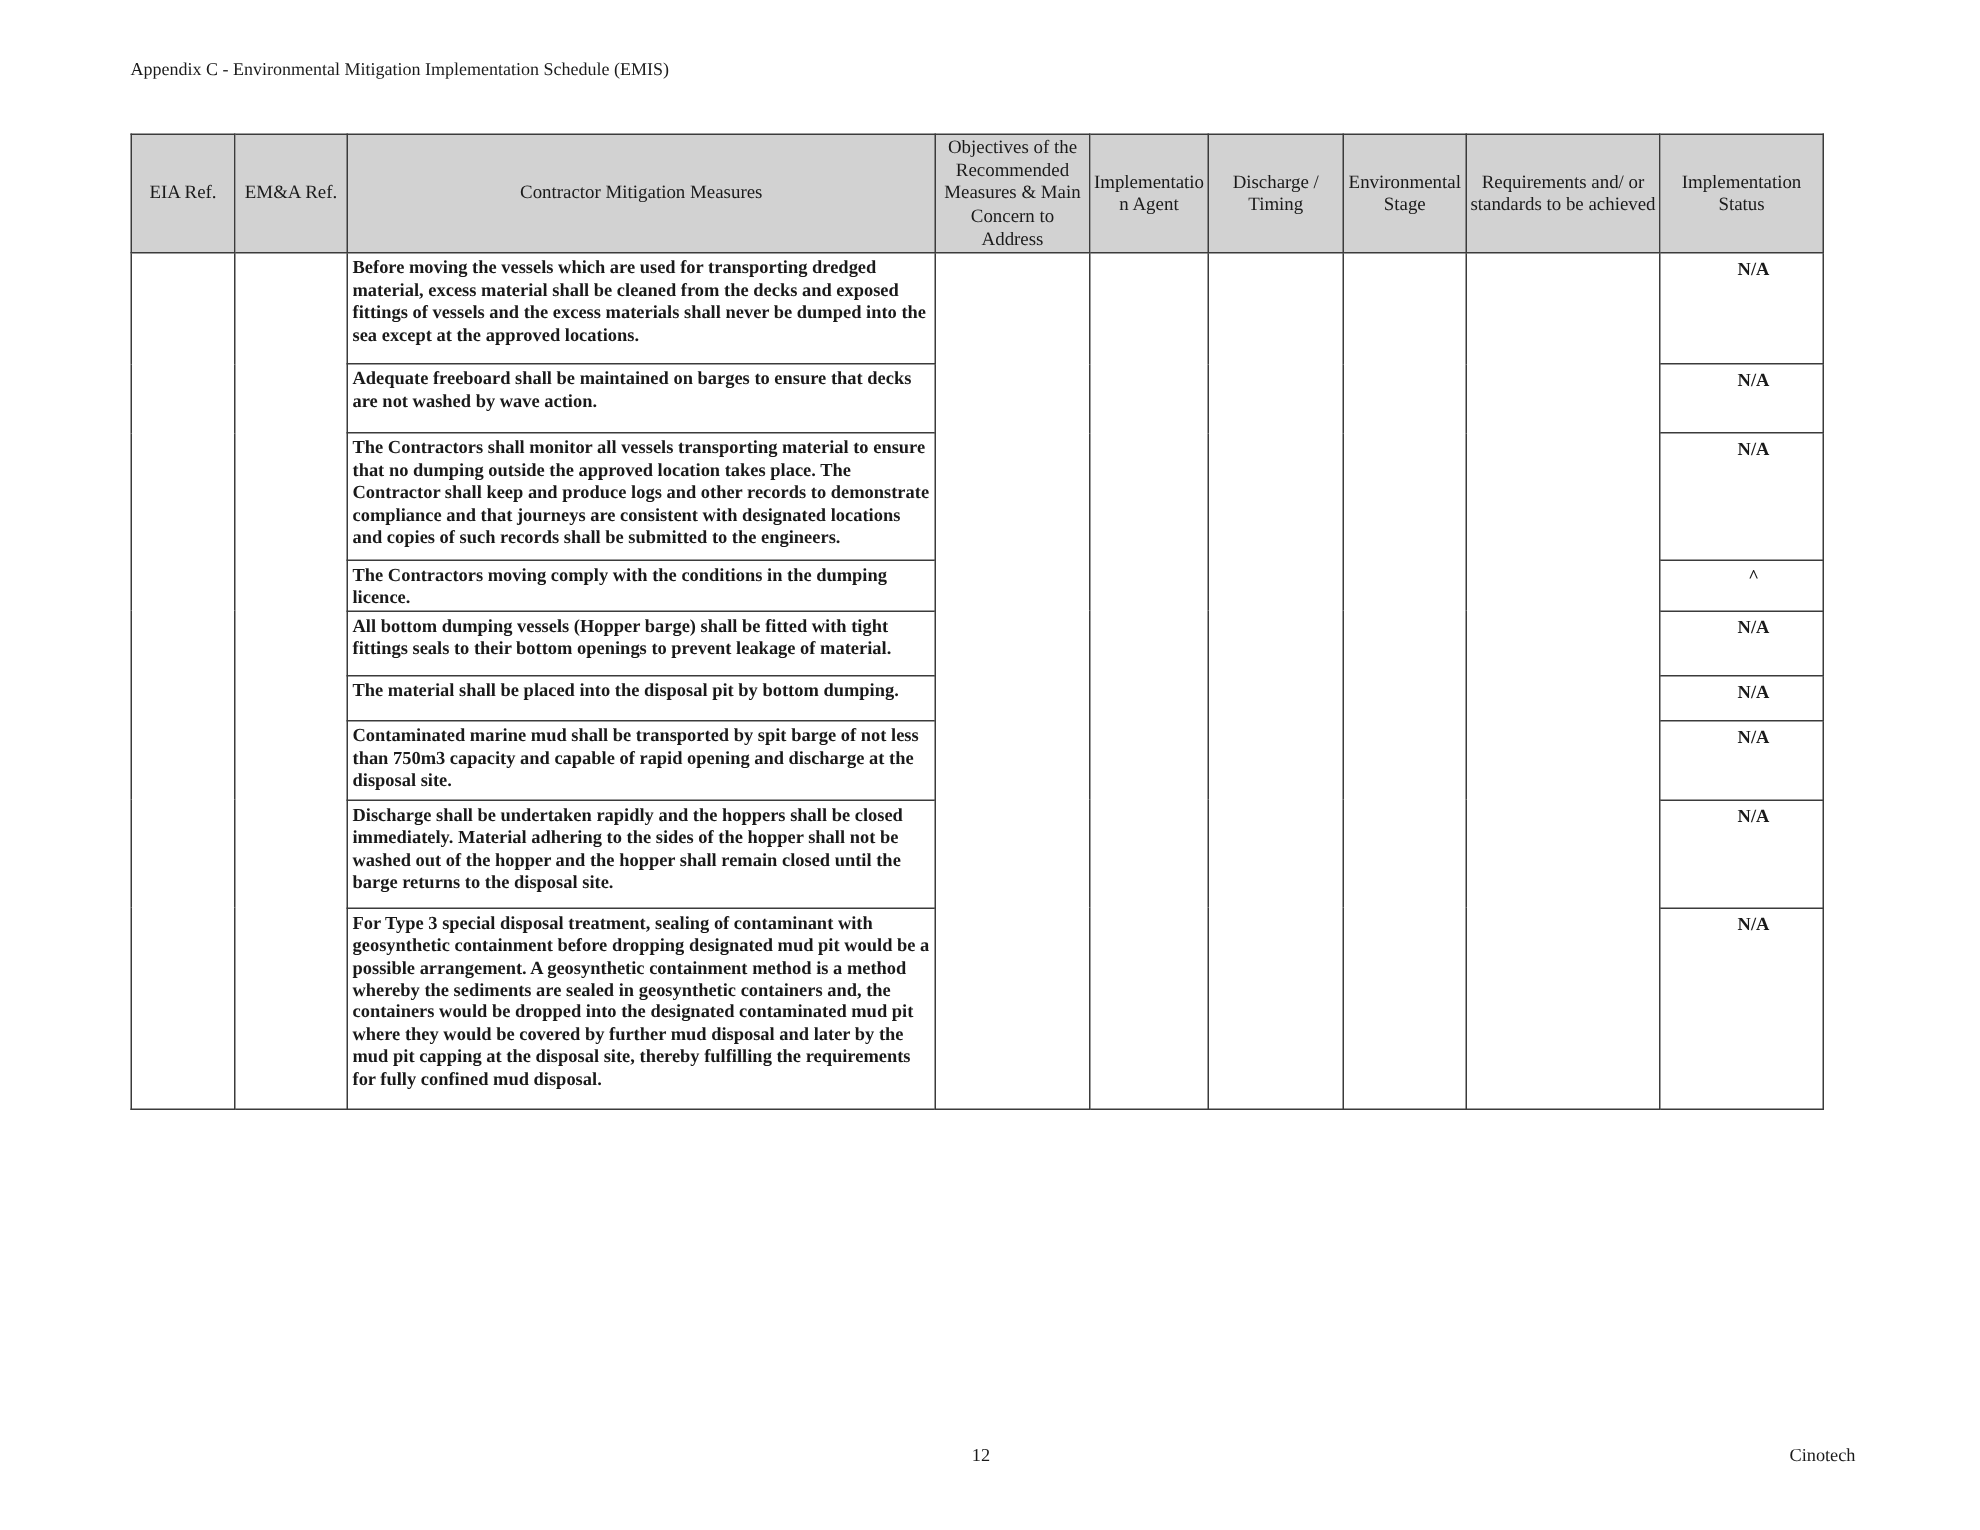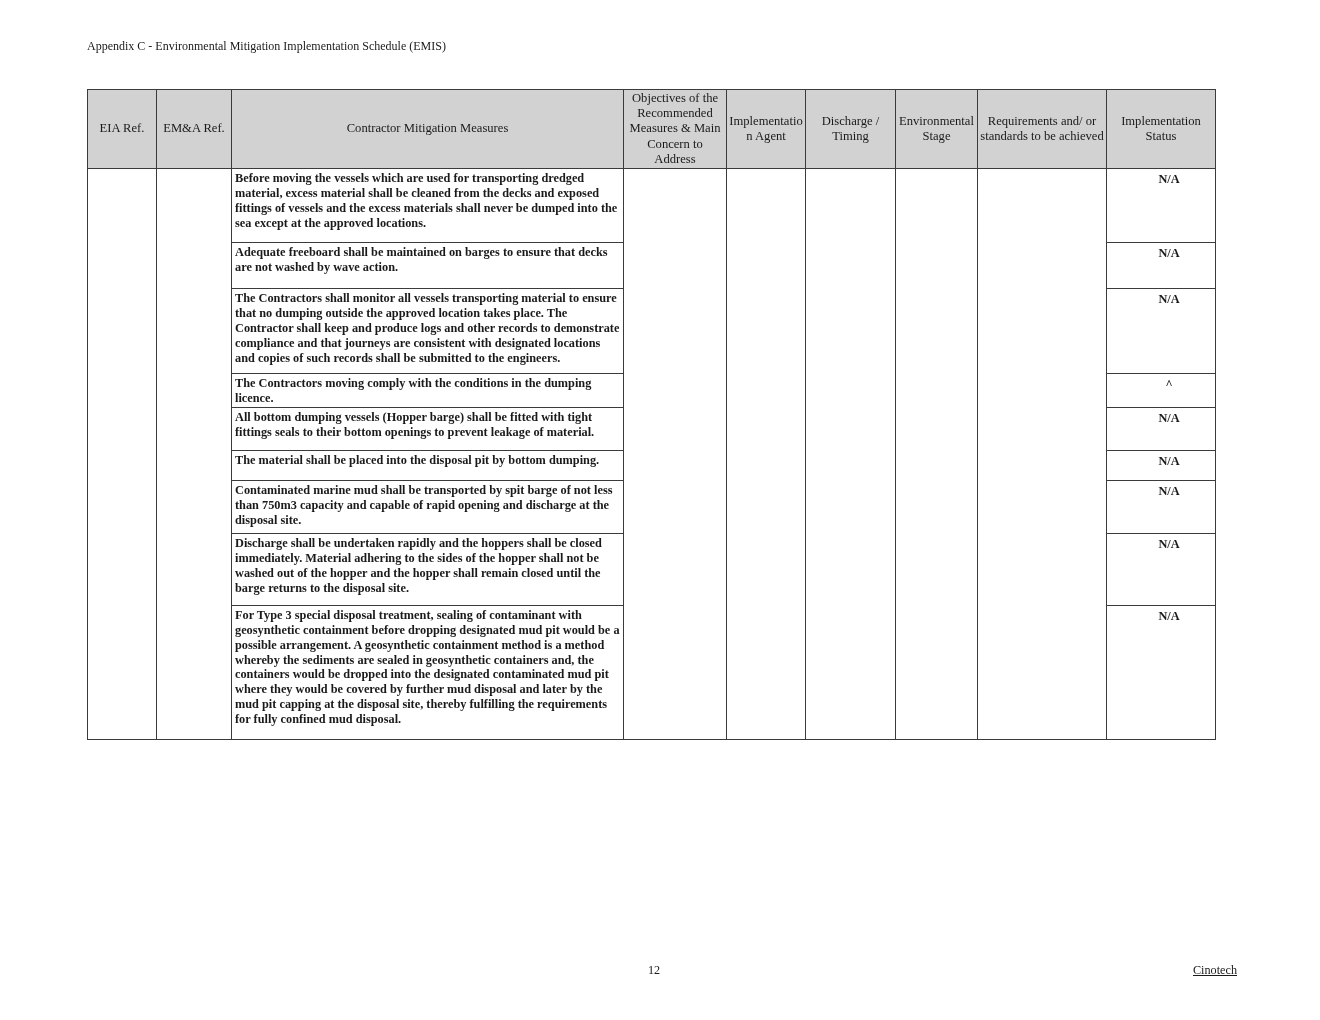--- a/index.html
+++ b/index.html
@@ -69,21 +69,20 @@
     width: 1308px;
     top: 963px;
     text-align: center;
     font-size: 12.2px;
   }
   .footer-brand {
     position: absolute;
     right: 83px;
     top: 963px;
     font-size: 12.2px;
-    text-decoration: underline;
   }
 </style>
 </head>
 <body>
 
 <div class="doc-title">Appendix C - Environmental Mitigation Implementation Schedule (EMIS)</div>
 
 <table class="emis-table">
   <colgroup>
     <col style="width:69px">

